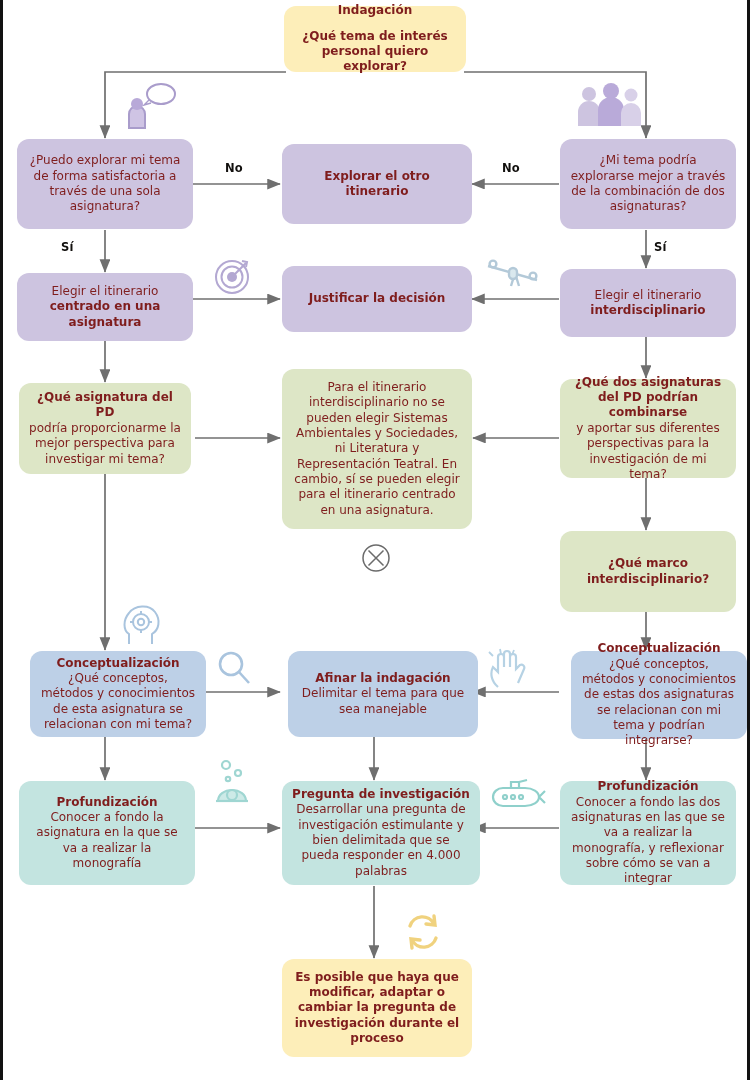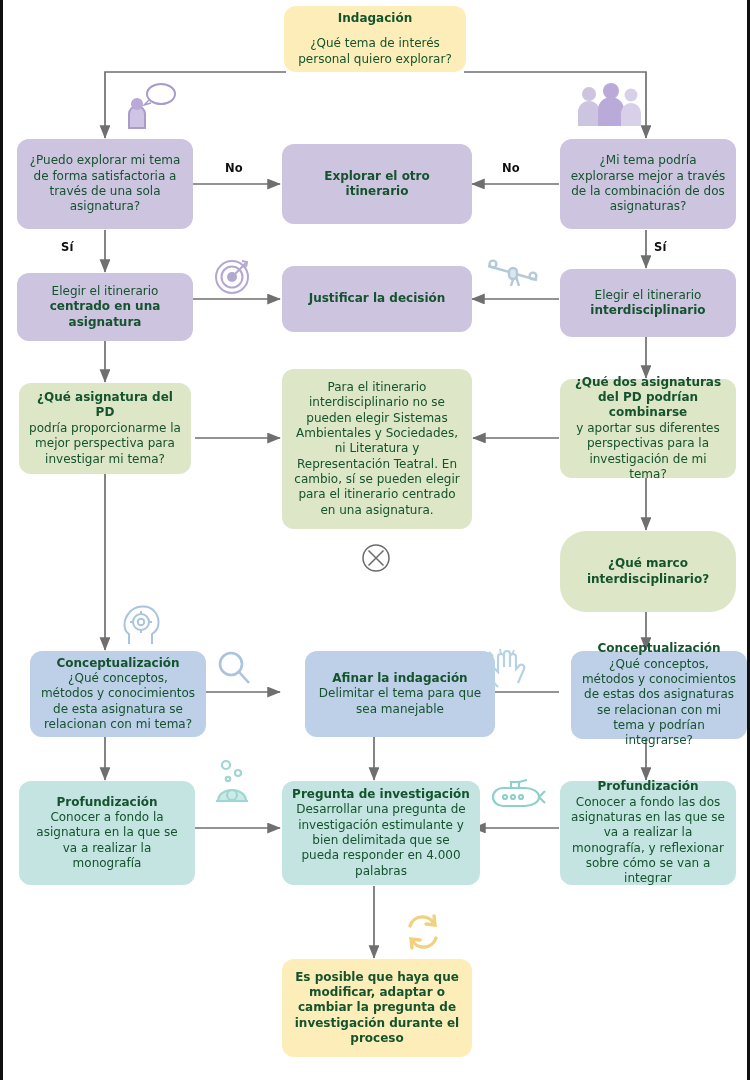--- a/index.html
+++ b/index.html
@@ -24,21 +24,21 @@
   .node{
     position:absolute;
     box-sizing:border-box;
     border-radius:12px;
     display:flex;
     flex-direction:column;
     align-items:center;
     justify-content:center;
     text-align:center;
     padding:20px 10px;
-    color:#14532d;
+    color:#7f1d1d;
     line-height:1.28;
   }
   .node .ttl{font-weight:bold;display:block;}
   .node .bdy{display:block;}
   .t-yellow{background:#fdeeb9;}
   .t-purple{background:#cdc4e0;}
   .t-green{background:#dde6c6;}
   .t-blue{background:#bdd0e7;margin-left:11px;}
   .t-teal{background:#c3e4e0;}
   .sz-md{font-size:12px;}
@@ -103,21 +103,21 @@
 
       <path d="M190,828 L277,828" marker-end="url(#ah)"></path>
       <path d="M556,828 L470,828" marker-end="url(#ah)"></path>
 
       <path d="M371,886 L371,958" marker-end="url(#ah)"></path>
     </g>
   </svg>
 
   <div class="node t-yellow sz-lg" style="left:281px;top:6px;width:182px;height:66px;">
     <span class="ttl">Indagación</span>
-    <span class="bdy" style="font-weight:normal;margin-top:10px;">¿Qué tema de interés personal quiero explorar?</span>
+    <span class="bdy" style="font-weight:bold;margin-top:10px;">¿Qué tema de interés personal quiero explorar?</span>
   </div>
 
   <div class="node t-purple sz-md" style="left:14px;top:139px;width:176px;height:90px;">
     <span class="bdy">¿Puedo explorar mi tema de forma satisfactoria a través de una sola asignatura?</span>
   </div>
 
   <div class="node t-purple sz-md" style="left:557px;top:139px;width:176px;height:90px;">
     <span class="bdy">¿Mi tema podría explorarse mejor a través de la combinación de dos asignaturas?</span>
   </div>
 
@@ -146,30 +146,30 @@
 
   <div class="node t-green sz-md" style="left:557px;top:379px;width:176px;height:99px;">
     <span class="ttl">¿Qué dos asignaturas del PD podrían combinarse</span>
     <span class="bdy">y aportar sus diferentes perspectivas para la investigación de mi tema?</span>
   </div>
 
   <div class="node t-green sz-md" style="left:279px;top:369px;width:190px;height:160px;">
     <span class="bdy">Para el itinerario interdisciplinario no se pueden elegir Sistemas Ambientales y Sociedades, ni Literatura y Representación Teatral. En cambio, sí se pueden elegir para el itinerario centrado en una asignatura.</span>
   </div>
 
-  <div class="node t-green sz-lg" style="left:557px;top:531px;width:176px;height:81px;border-radius:26px;">
+  <div class="node t-green sz-lg" style="left:557px;top:531px;width:176px;height:81px;">
     <span class="ttl">¿Qué marco interdisciplinario?</span>
   </div>
 
   <div class="node t-blue sz-md" style="left:16px;top:651px;width:176px;height:86px;">
     <span class="ttl">Conceptualización</span>
     <span class="bdy">¿Qué conceptos, métodos y conocimientos de esta asignatura se relacionan con mi tema?</span>
   </div>
 
-  <div class="node t-blue sz-lg" style="left:291px;top:651px;width:190px;height:86px;">
+  <div class="node t-blue sz-lg" style="left:274px;top:651px;width:190px;height:86px;">
     <span class="ttl">Afinar la indagación</span>
     <span class="bdy">Delimitar el tema para que sea manejable</span>
   </div>
 
   <div class="node t-blue sz-md" style="left:557px;top:651px;width:176px;height:88px;">
     <span class="ttl">Conceptualización</span>
     <span class="bdy">¿Qué conceptos, métodos y conocimientos de estas dos asignaturas se relacionan con mi tema y podrían integrarse?</span>
   </div>
 
   <div class="node t-teal sz-md" style="left:16px;top:781px;width:176px;height:104px;">

